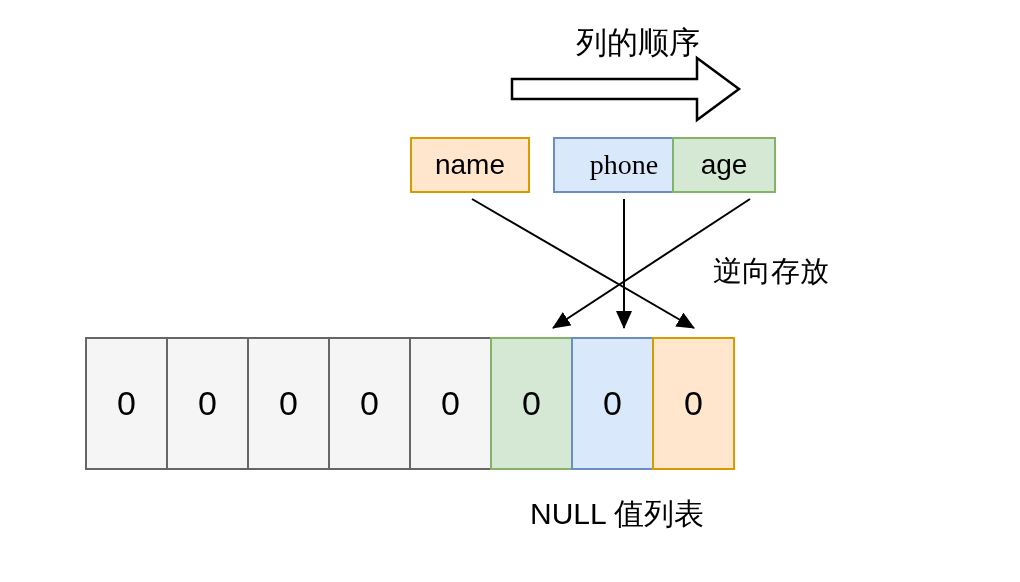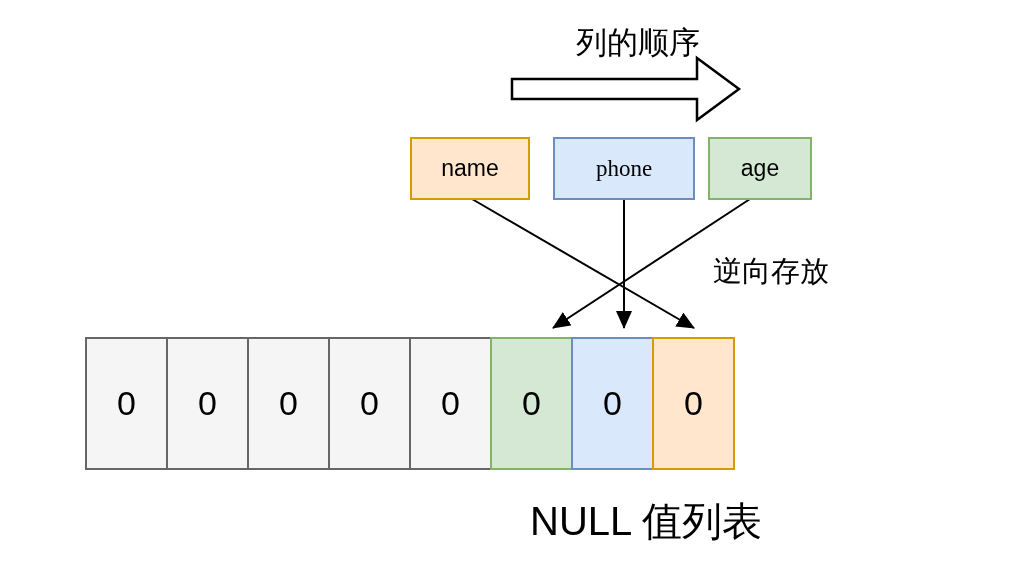--- a/index.html
+++ b/index.html
@@ -21,38 +21,38 @@
     z-index: 1;
   }
   .label {
     position: absolute;
     color: #000000;
     white-space: nowrap;
     z-index: 3;
   }
   .title-label   { left: 553px; top: 22px;  font-size: 31px; margin-left: 23px; }
   .reverse-label { left: 713px; top: 252px; font-size: 29px; }
-  .null-label    { left: 530px; top: 494px; font-size: 40px; }
+  .null-label    { left: 530px; top: 494px; font-size: 30px; }
 
   .col-box {
     position: absolute;
     top: 137px;
-    height: 63px;
+    height: 56px;
     box-sizing: border-box;
     border: 2px solid #999;
     display: flex;
     align-items: center;
     justify-content: center;
-    font-size: 23px;
+    font-size: 28px;
     color: #000;
     z-index: 2;
   }
   .col-box.name  { left: 410px; width: 120px; }
   .col-box.phone { left: 553px; width: 142px; }
-  .col-box.age   { left: 708px; width: 104px; }
+  .col-box.age   { left: 672px; width: 104px; }
 
   .bitmap-row {
     position: absolute;
     left: 85px; top: 337px;
     display: flex;
     z-index: 2;
   }
   .cell {
     box-sizing: border-box;
     width: 83px;

